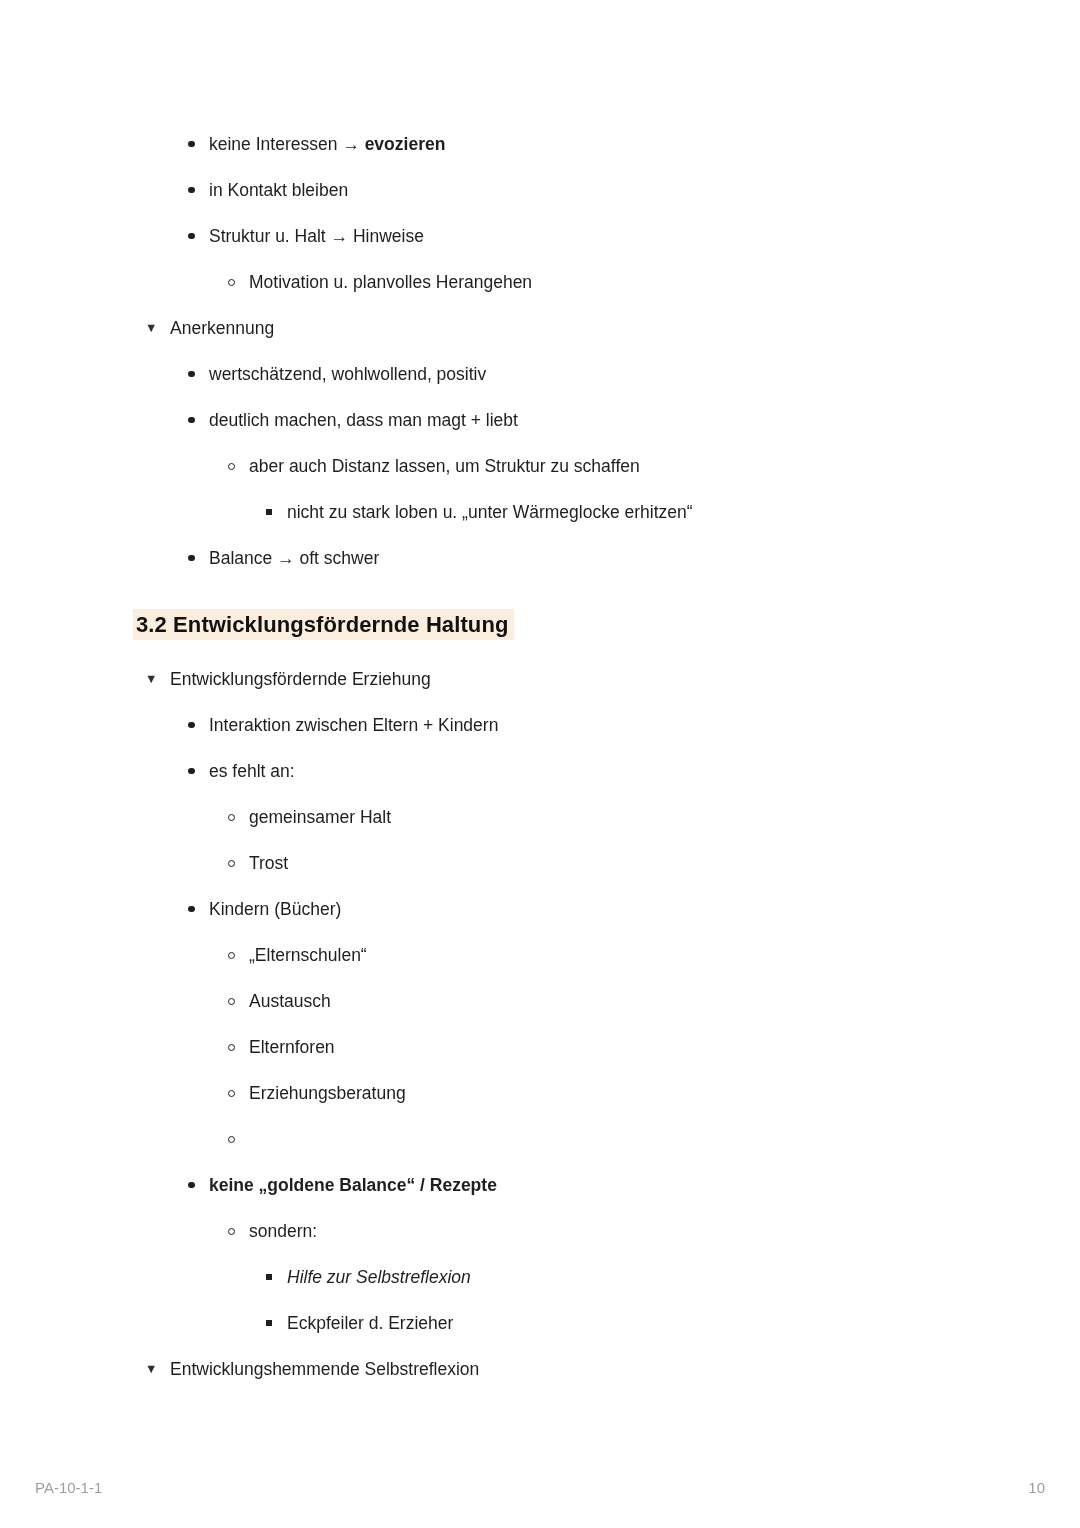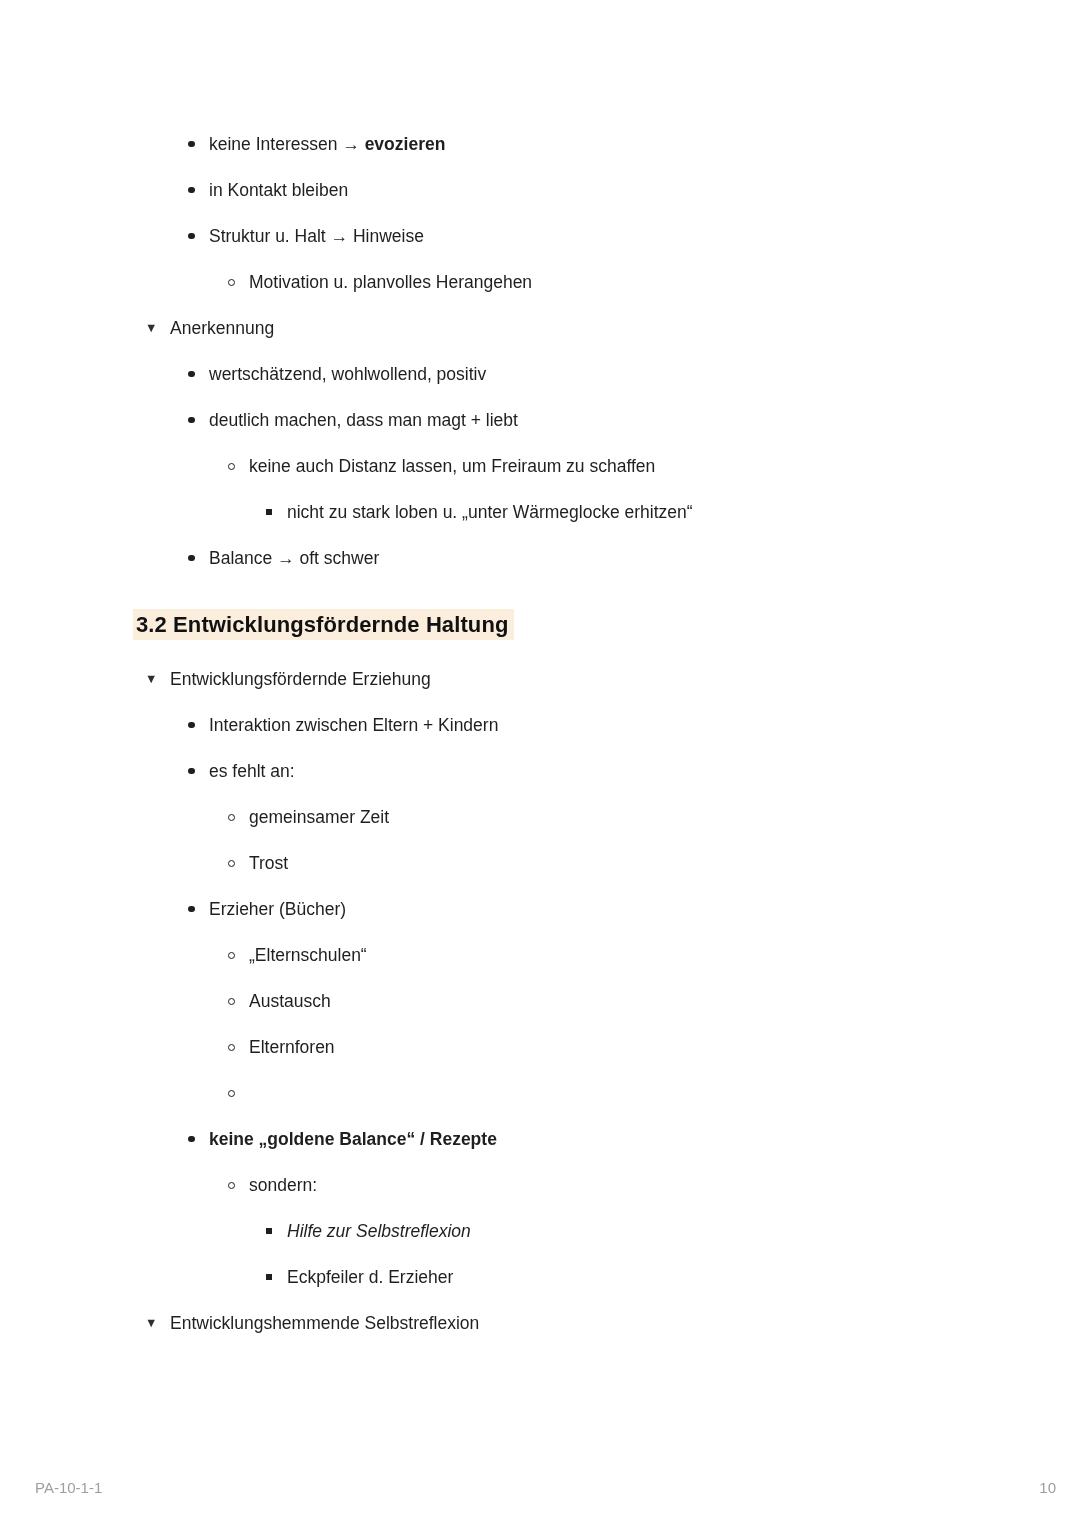--- a/index.html
+++ b/index.html
@@ -59,21 +59,21 @@
     color: #111111;
     letter-spacing: 0.1px;
   }
   .section-heading .highlight {
     background: var(--highlight, #fbeedd);
     padding: 3px 6px 3px 3px;
   }
   .footer {
     position: absolute;
     left: 35px;
-    right: 24px;
+    right: 35px;
     bottom: 32px;
     display: flex;
     justify-content: space-between;
     font-size: 15px;
     color: #9e9e9e;
   }
 </style>
 </head>
 <body>
 
@@ -116,21 +116,21 @@
       <div class="item bullet lvl1">
         <span class="marker bullet">
           <i class="shape"></i>
         </span>
         <span class="text"><span>deutlich machen, dass man magt + liebt</span></span>
       </div>
       <div class="item circle lvl2">
         <span class="marker circle">
           <i class="shape"></i>
         </span>
-        <span class="text"><span>keine auch Distanz lassen, um Freiraum zu schaffen</span></span>
+        <span class="text"><span>aber auch Distanz lassen, um Struktur zu schaffen</span></span>
       </div>
       <div class="item square lvl3">
         <span class="marker square">
           <i class="shape"></i>
         </span>
         <span class="text"><span>nicht zu stark loben u. „unter Wärmeglocke erhitzen“</span></span>
       </div>
       <div class="item bullet lvl1">
         <span class="marker bullet">
           <i class="shape"></i>
@@ -151,51 +151,57 @@
       <div class="item bullet lvl1">
         <span class="marker bullet">
           <i class="shape"></i>
         </span>
         <span class="text"><span>es fehlt an:</span></span>
       </div>
       <div class="item circle lvl2">
         <span class="marker circle">
           <i class="shape"></i>
         </span>
-        <span class="text"><span>gemeinsamer Zeit</span></span>
+        <span class="text"><span>gemeinsamer Halt</span></span>
       </div>
       <div class="item circle lvl2">
         <span class="marker circle">
           <i class="shape"></i>
         </span>
         <span class="text"><span>Trost</span></span>
       </div>
       <div class="item bullet lvl1">
         <span class="marker bullet">
           <i class="shape"></i>
         </span>
-        <span class="text"><span>Erzieher (Bücher)</span></span>
+        <span class="text"><span>Kindern (Bücher)</span></span>
       </div>
       <div class="item circle lvl2">
         <span class="marker circle">
           <i class="shape"></i>
         </span>
         <span class="text"><span>„Elternschulen“</span></span>
       </div>
       <div class="item circle lvl2">
         <span class="marker circle">
           <i class="shape"></i>
         </span>
         <span class="text"><span>Austausch</span></span>
       </div>
       <div class="item circle lvl2">
         <span class="marker circle">
           <i class="shape"></i>
         </span>
         <span class="text"><span>Elternforen</span></span>
+      </div>
+      <div class="item circle lvl2">
+        <span class="marker circle">
+          <i class="shape"></i>
+        </span>
+        <span class="text"><span>Erziehungsberatung</span></span>
       </div>
       <div class="item circle lvl2">
         <span class="marker circle">
           <i class="shape"></i>
         </span>
       </div>
       <div class="item bullet lvl1">
         <span class="marker bullet">
           <i class="shape"></i>
         </span>

